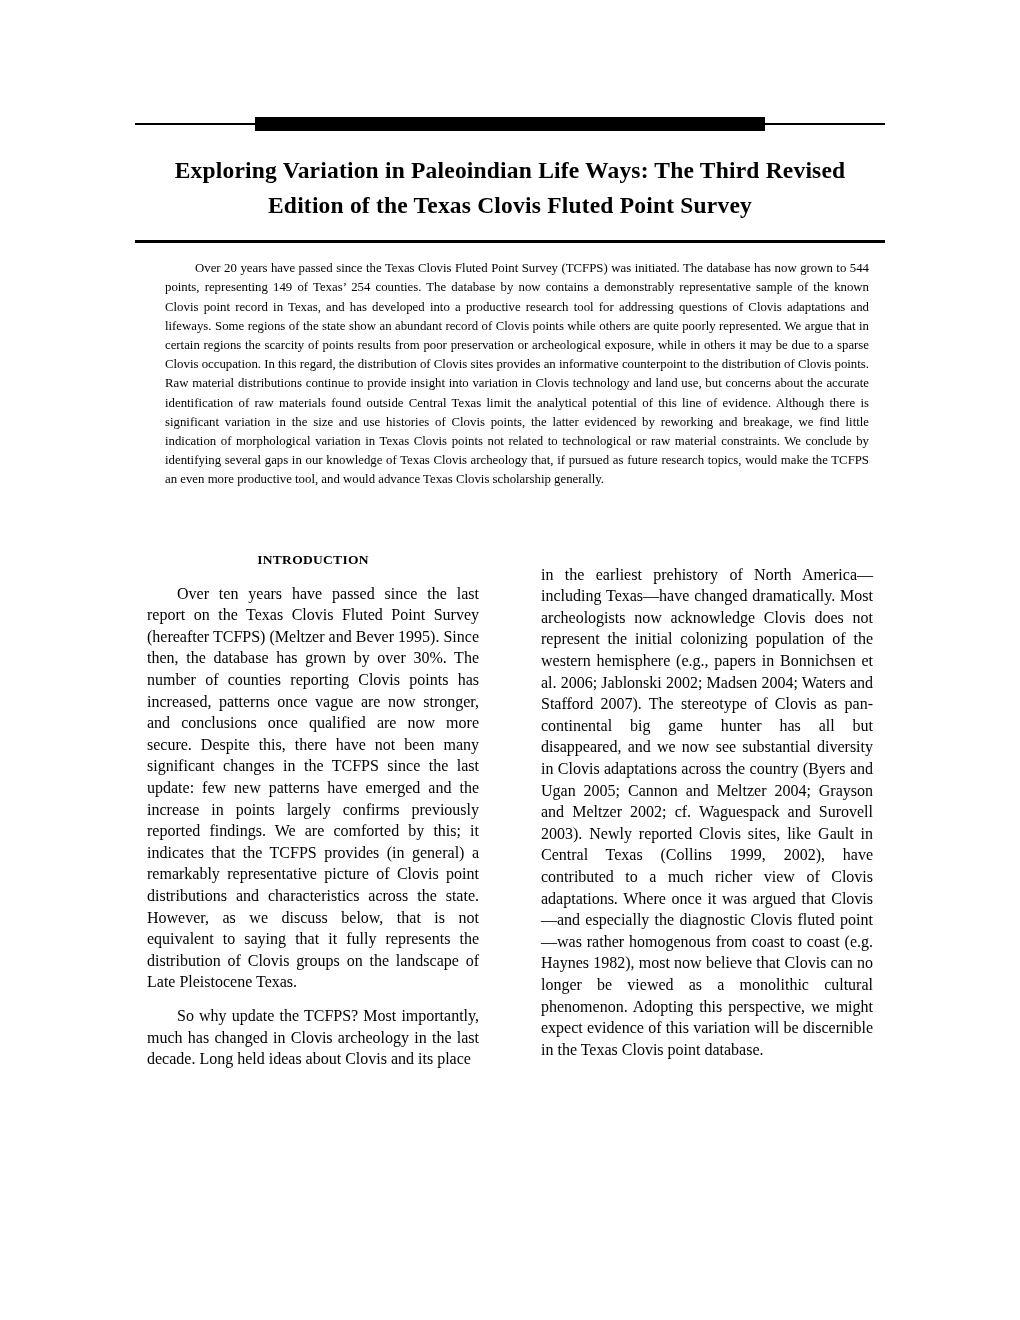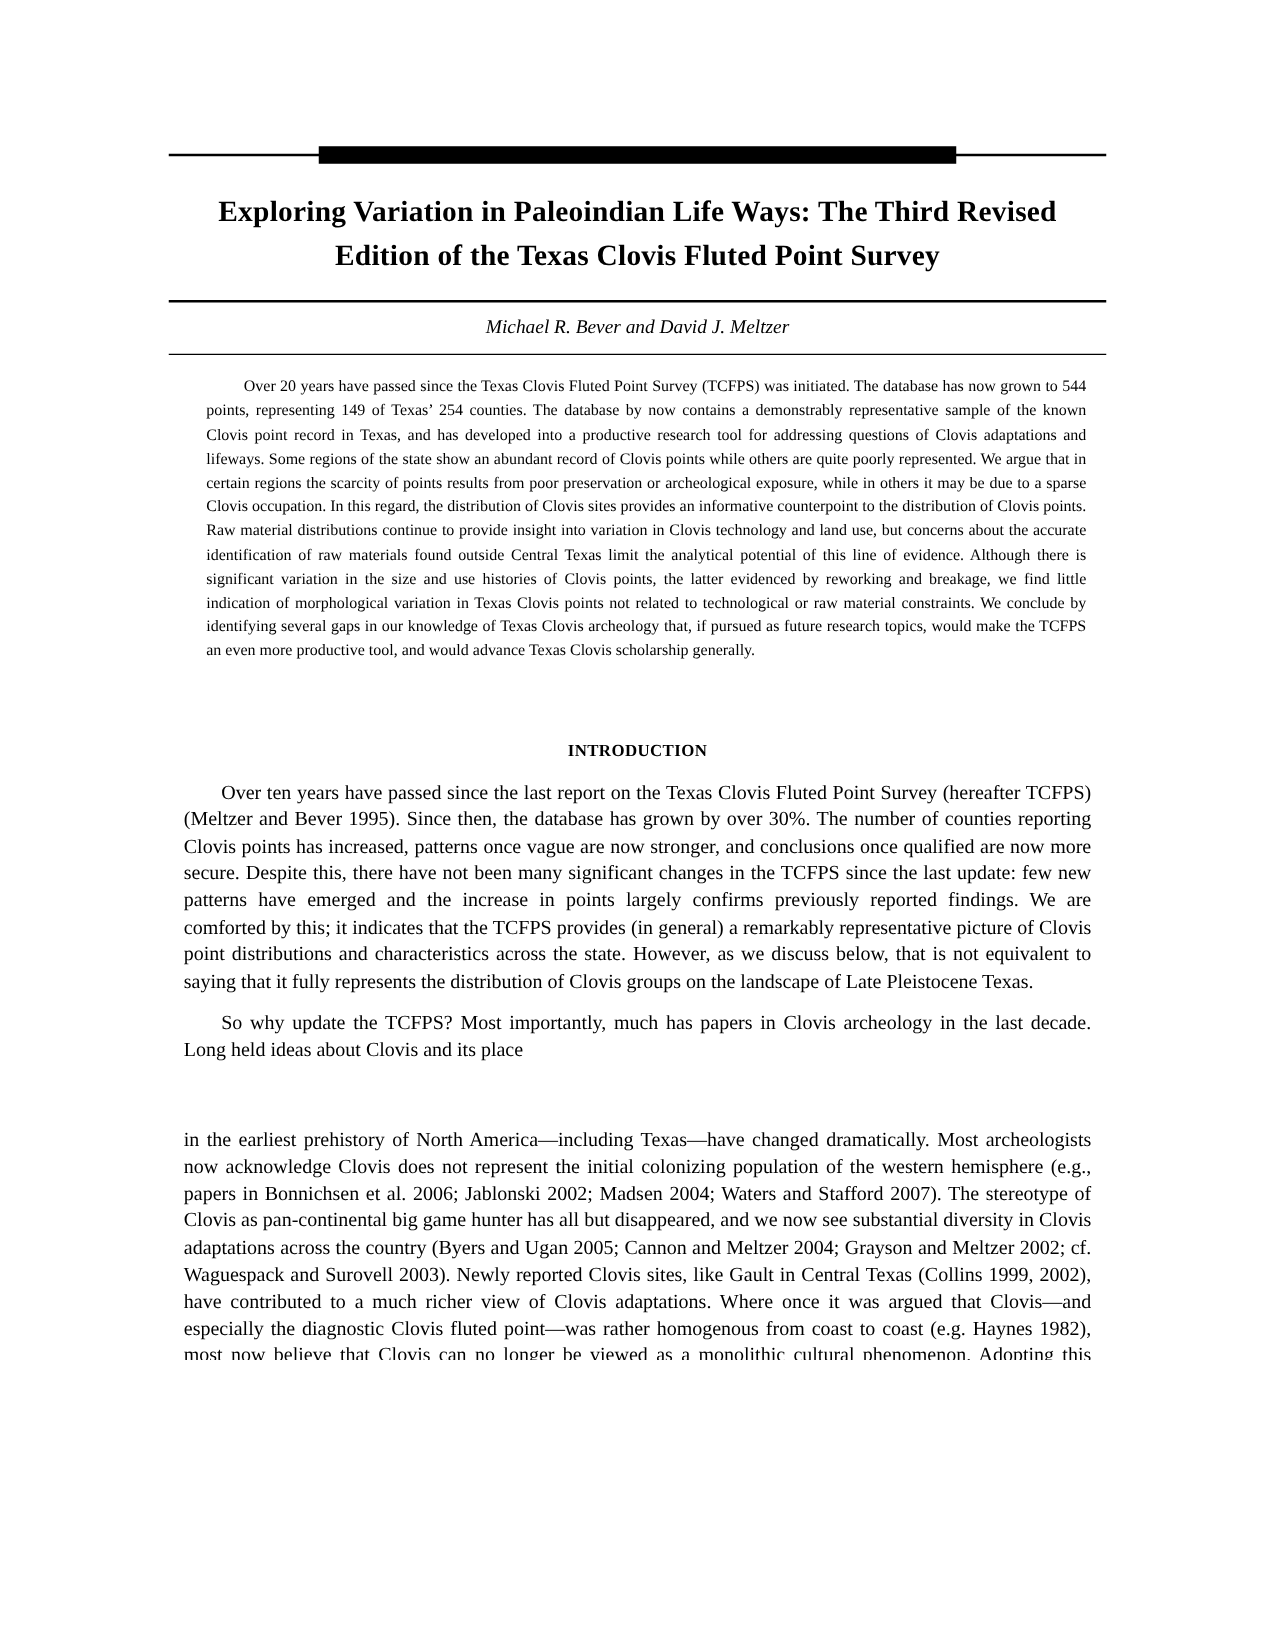--- a/index.html
+++ b/index.html
@@ -77,23 +77,22 @@
   .abstract-body {
     margin: 16px 16px 0 30px;
     text-align: justify;
     font-size: 12.8px;
     line-height: 19.2px;
     text-indent: 30px;
   }
 
   .columns {
     display: flex;
-    gap: 26px;
+    gap: 38px;
     margin-top: 62px;
-    flex-direction: column;
   }
   .col { flex: 1 1 0; }
   .intro-heading {
     margin: 0 0 15px 0;
     text-align: center;
     font-size: 13.5px;
     font-weight: bold;
     letter-spacing: 0.3px;
   }
   .col p {
@@ -131,32 +130,31 @@
 
     <div class="top-ornament">
       <div class="thin-rule"></div>
       <div class="black-bar"></div>
     </div>
 
     <h1 class="title">Exploring Variation in Paleoindian Life Ways: The Third Revised Edition of the Texas Clovis Fluted Point Survey</h1>
 
     <div class="rule rule-under-title"></div>
 
-    <div class="authors">Michael R. Bever and David J. Meltzer</div>
 
     <div class="rule"></div>
 
 
     <p class="abstract-body">Over 20 years have passed since the Texas Clovis Fluted Point Survey (TCFPS) was initiated. The database has now grown to 544 points, representing 149 of Texas’ 254 counties. The database by now contains a demonstrably representative sample of the known Clovis point record in Texas, and has developed into a productive research tool for addressing questions of Clovis adaptations and lifeways. Some regions of the state show an abundant record of Clovis points while others are quite poorly represented. We argue that in certain regions the scarcity of points results from poor preservation or archeological exposure, while in others it may be due to a sparse Clovis occupation. In this regard, the distribution of Clovis sites provides an informative counterpoint to the distribution of Clovis points. Raw material distributions continue to provide insight into variation in Clovis technology and land use, but concerns about the accurate identification of raw materials found outside Central Texas limit the analytical potential of this line of evidence. Although there is significant variation in the size and use histories of Clovis points, the latter evidenced by reworking and breakage, we find little indication of morphological variation in Texas Clovis points not related to technological or raw material constraints. We conclude by identifying several gaps in our knowledge of Texas Clovis archeology that, if pursued as future research topics, would make the TCFPS an even more productive tool, and would advance Texas Clovis scholarship generally.</p>
 
     <div class="columns">
       <div class="col">
         <h2 class="intro-heading">INTRODUCTION</h2>
         <p class="indent">Over ten years have passed since the last report on the Texas Clovis Fluted Point Survey (hereafter TCFPS) (Meltzer and Bever 1995). Since then, the database has grown by over 30%. The number of counties reporting Clovis points has increased, patterns once vague are now stronger, and conclusions once qualified are now more secure. Despite this, there have not been many significant changes in the TCFPS since the last update: few new patterns have emerged and the increase in points largely confirms previously reported findings. We are comforted by this; it indicates that the TCFPS provides (in general) a remarkably representative picture of Clovis point distributions and characteristics across the state. However, as we discuss below, that is not equivalent to saying that it fully represents the distribution of Clovis groups on the landscape of Late Pleistocene Texas.</p>
-        <p class="indent">So why update the TCFPS? Most importantly, much has papers in Clovis archeology in the last decade. Long held ideas about Clovis and its place</p>
+        <p class="indent">So why update the TCFPS? Most importantly, much has changed in Clovis archeology in the last decade. Long held ideas about Clovis and its place</p>
       </div>
       <div class="col">
         <p>in the earliest prehistory of North America—including Texas—have changed dramatically. Most archeologists now acknowledge Clovis does not represent the initial colonizing population of the western hemisphere (e.g., papers in Bonnichsen et al. 2006; Jablonski 2002; Madsen 2004; Waters and Stafford 2007). The stereotype of Clovis as pan-continental big game hunter has all but disappeared, and we now see substantial diversity in Clovis adaptations across the country (Byers and Ugan 2005; Cannon and Meltzer 2004; Grayson and Meltzer 2002; cf. Waguespack and Surovell 2003). Newly reported Clovis sites, like Gault in Central Texas (Collins 1999, 2002), have contributed to a much richer view of Clovis adaptations. Where once it was argued that Clovis—and especially the diagnostic Clovis fluted point—was rather homogenous from coast to coast (e.g. Haynes 1982), most now believe that Clovis can no longer be viewed as a monolithic cultural phenomenon. Adopting this perspective, we might expect evidence of this variation will be discernible in the Texas Clovis point database.</p>
       </div>
     </div>
 
   </div>
 
   <div class="footer">
     <div class="footer-rule"></div>

